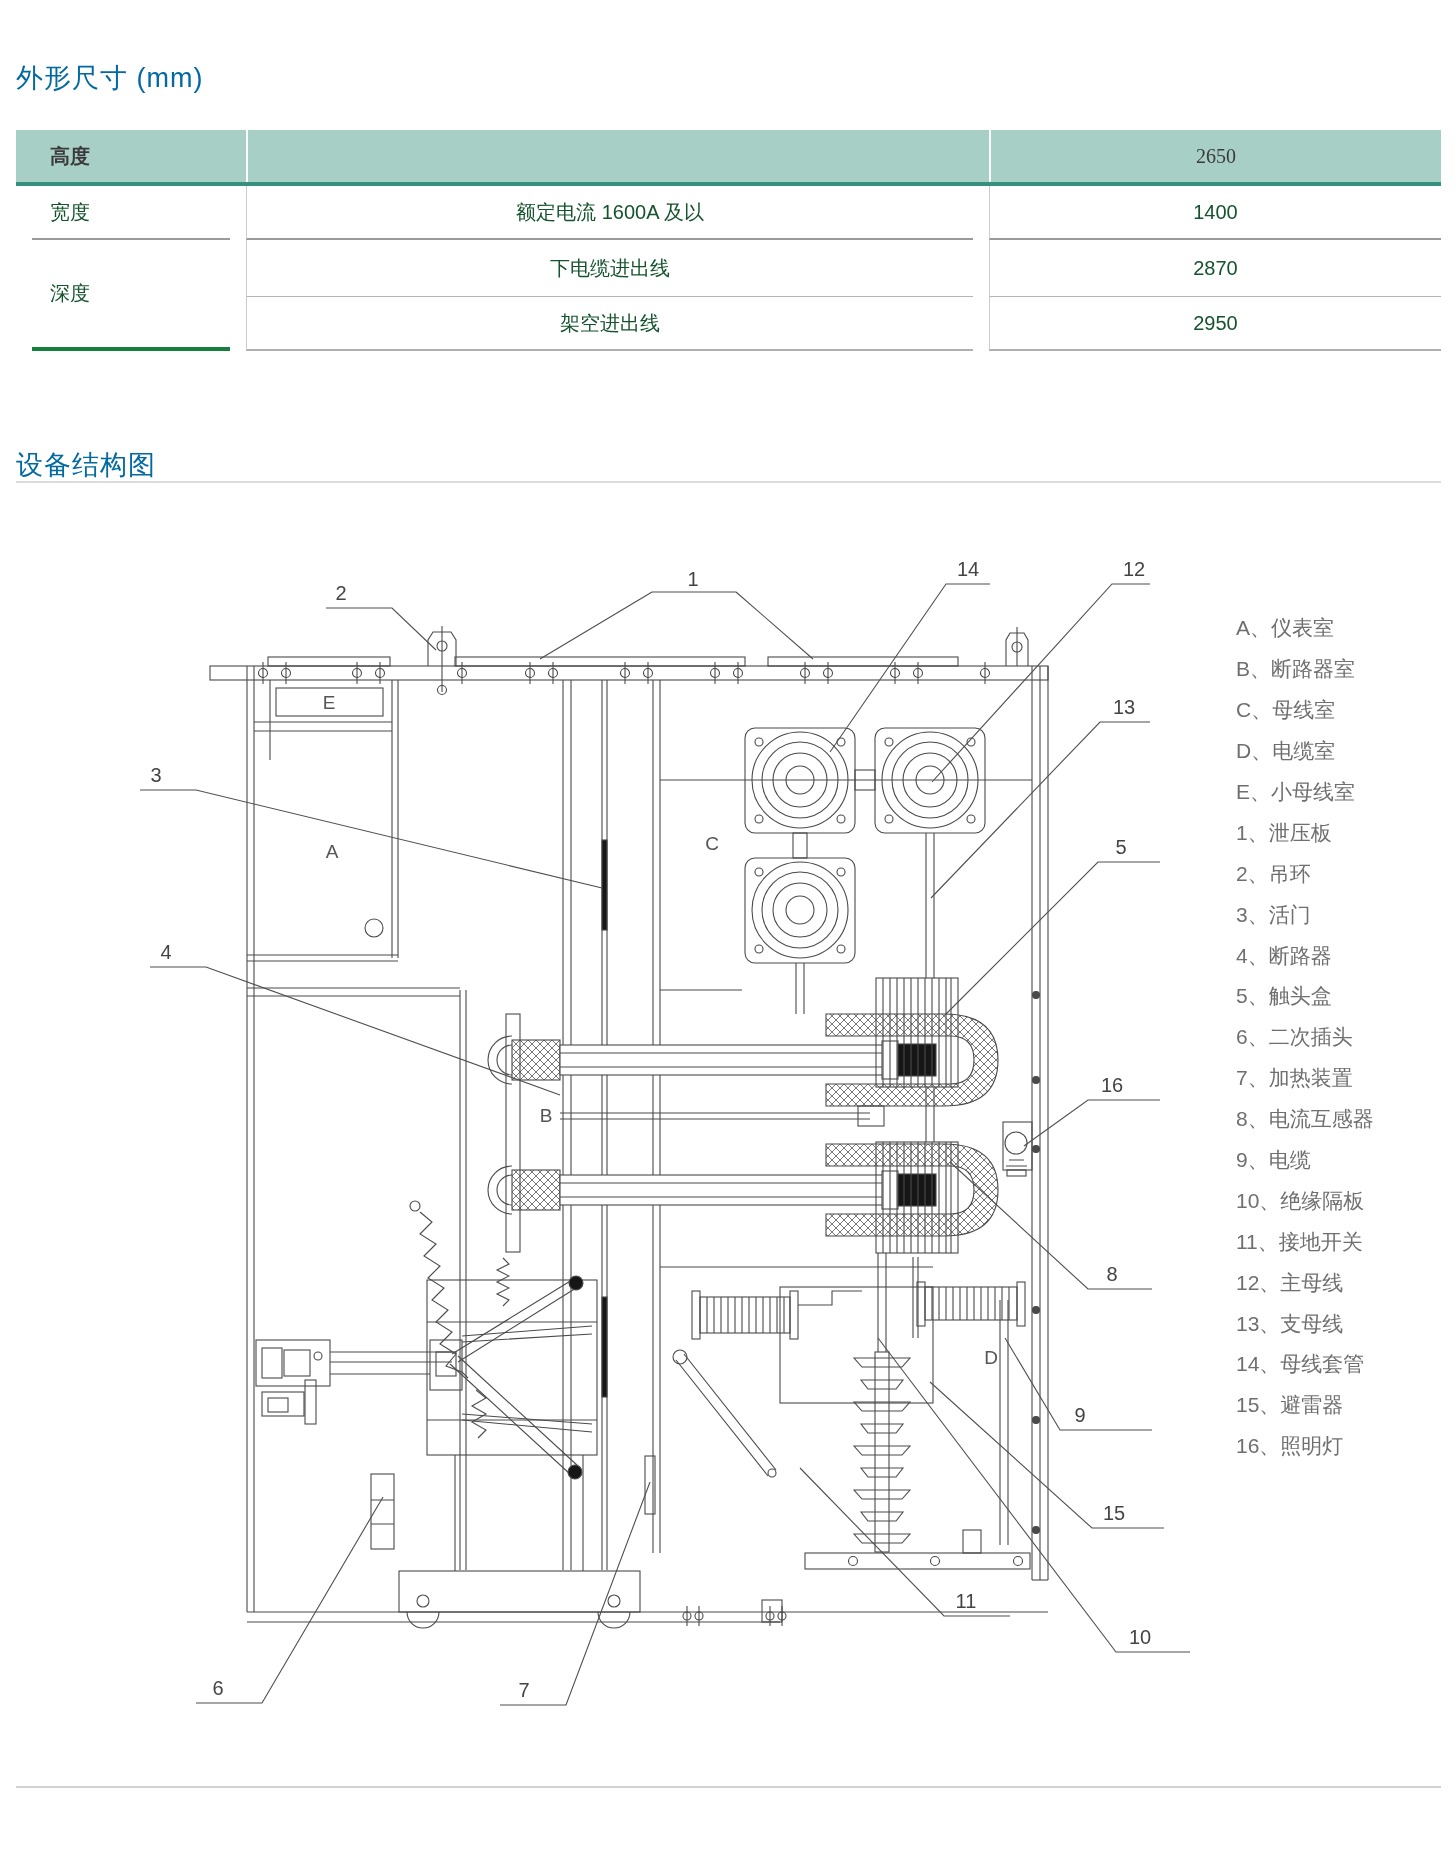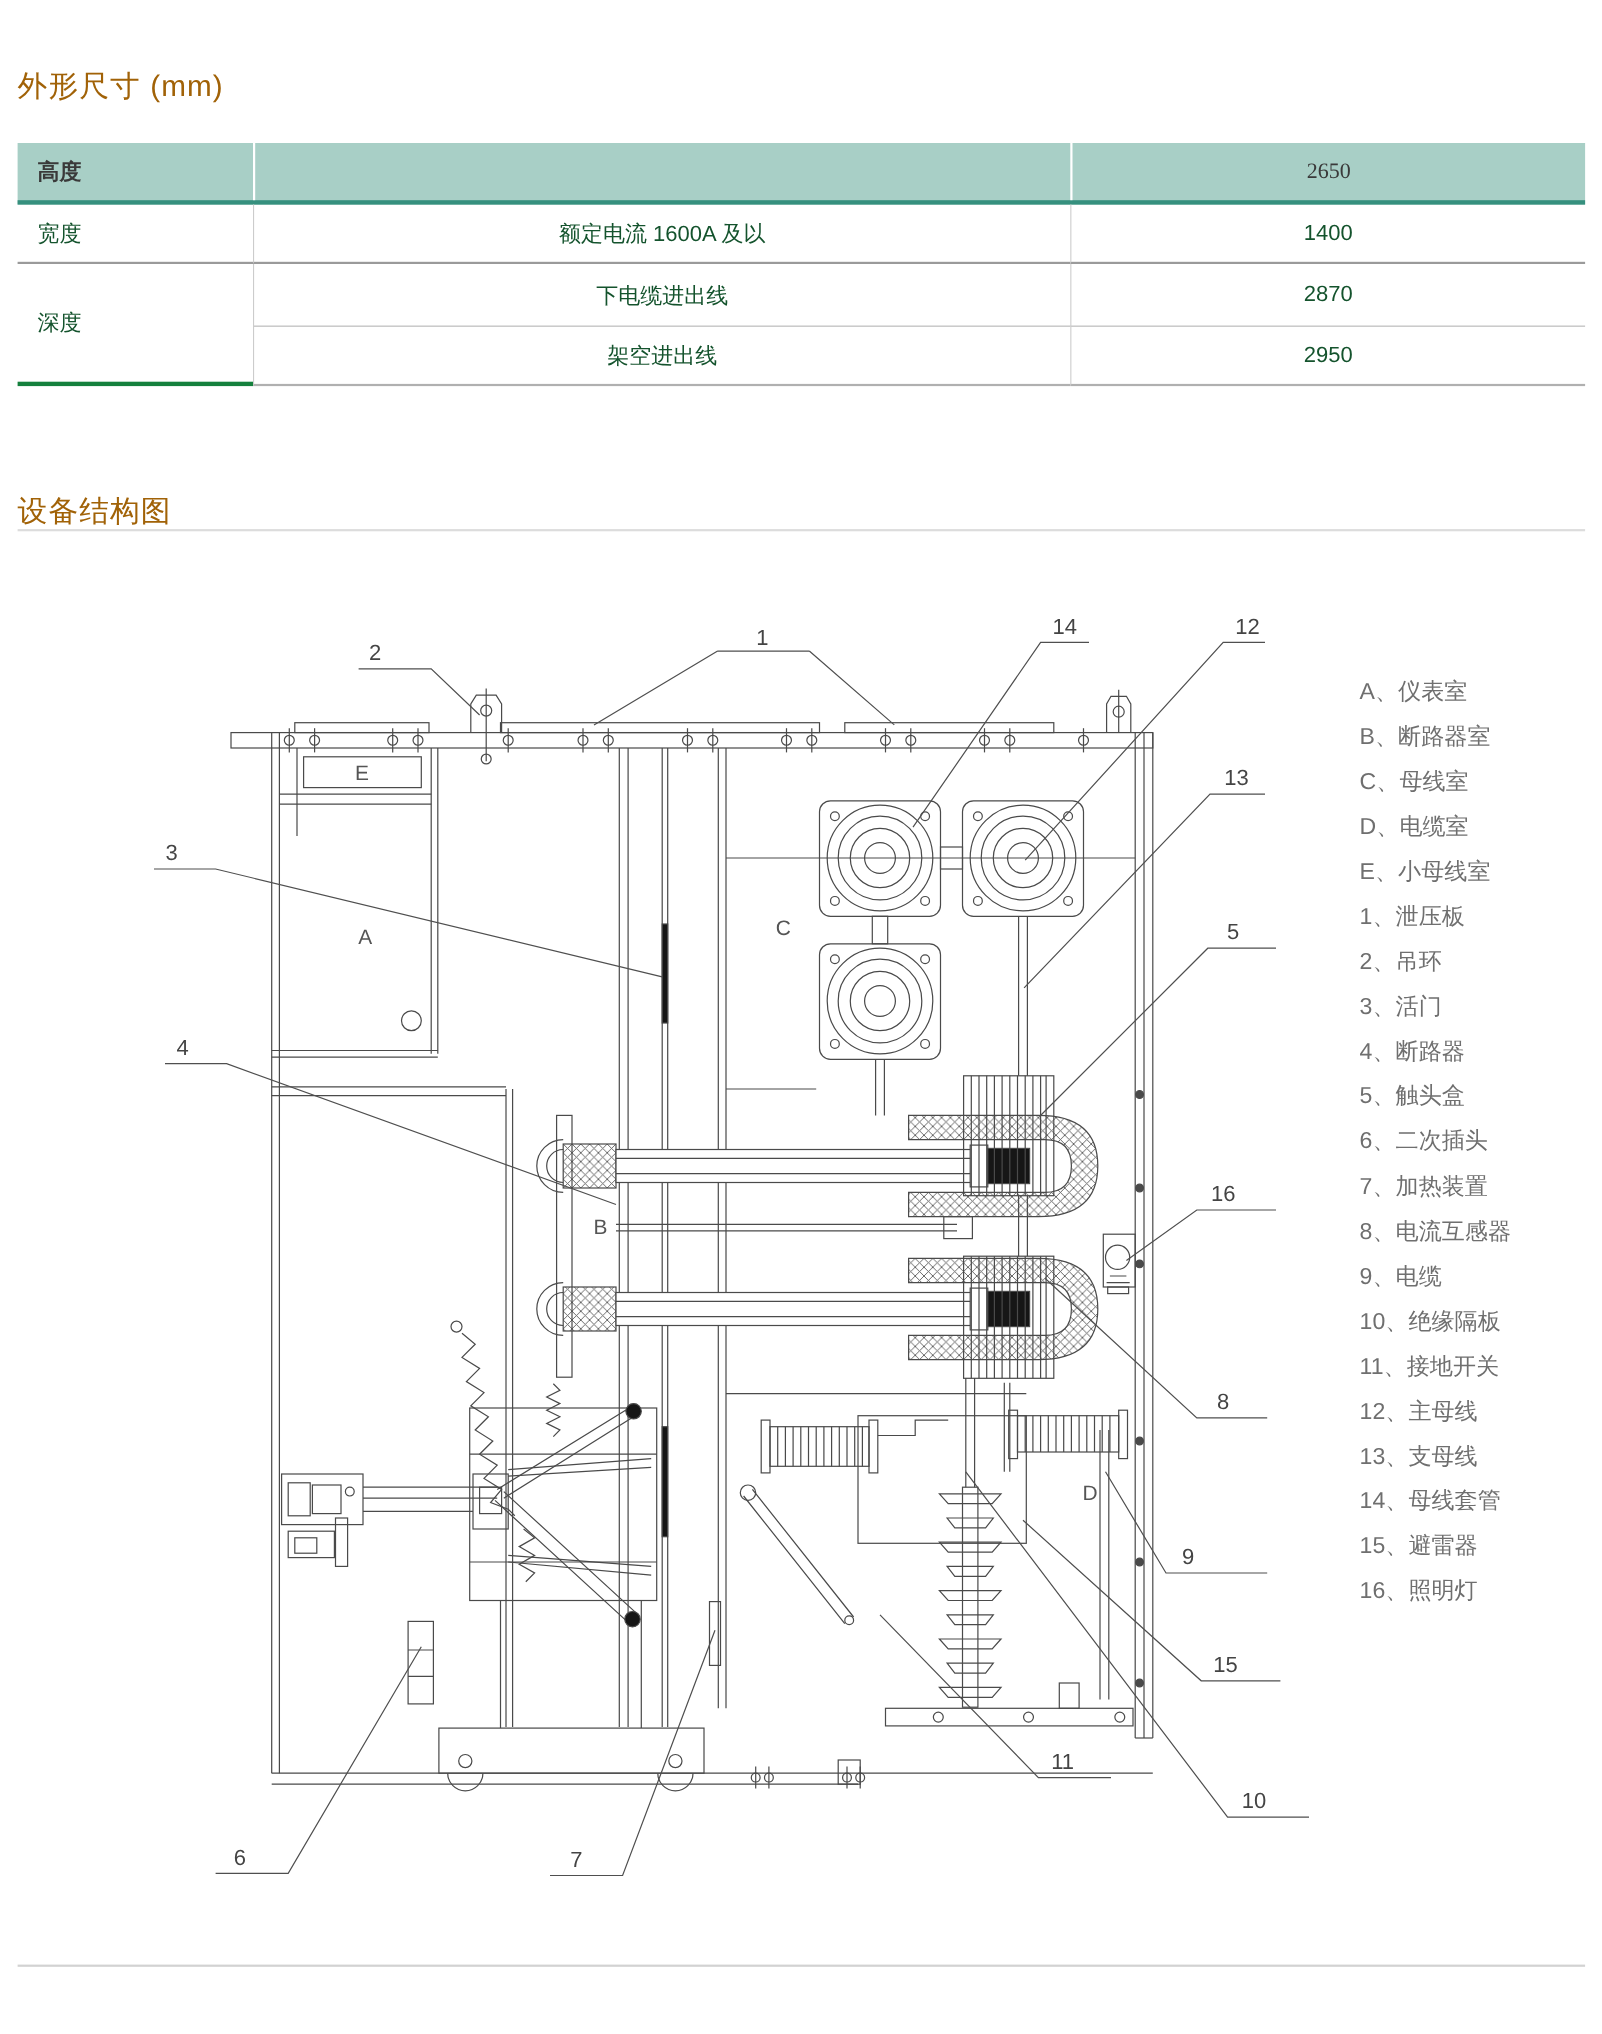--- a/index.html
+++ b/index.html
@@ -2,36 +2,36 @@
 <html><head>
 <meta charset="utf-8">
 <style>
   html,body { margin:0; padding:0; }
   body {
     width:1456px; height:1849px; position:relative; background:#ffffff;
     font-family:"Liberation Sans","DejaVu Sans",sans-serif;
     -webkit-font-smoothing:antialiased;
   }
   .sec-title {
-    position:absolute; left:16px; color:#a16207; font-size:27px; font-weight:500;
+    position:absolute; left:16px; color:#0369a1; font-size:27px; font-weight:500;
     letter-spacing:1px; white-space:nowrap;
   }
   #title-dims { top:60px; }
   #title-structure { top:429px;margin-top:18px; }
 
   
   .dims-table { position:absolute; left:16px; top:130px; width:1425px; }
   .t-head {
     display:grid; grid-template-columns:214px 743px 1fr; height:52px;
     background:#a8cfc6; border-bottom:4px solid #36907e;
   }
   .t-head .cell { display:flex; align-items:center; color:#3a3a3a; font-size:20px; }
   .t-head .cell + .cell { border-left:2px solid #ffffff;font-family:Liberation Serif, serif; }
   .t-body { display:grid; grid-template-columns:214px 743px 1fr; grid-auto-rows:auto; }
-  .cell { box-sizing:border-box; }
+  .cell { box-sizing:border-box;margin-left:16px; }
   .c-label { padding-left:18px; justify-content:flex-start; }
   .c-mid, .c-val { justify-content:center; }
   .t-body .cell {
     display:flex; align-items:center; color:#14532d; font-size:20px;
     border-left:1px solid #cccccc;
   }
   .t-body .cell.first-col { border-left:none; }
   .r1 { height:54px; border-bottom:2px solid #9a9a9a; }
   .r2 { height:57px; border-bottom:1px solid #b5b5b5; }
   .r3 { height:54px; border-bottom:2px solid #b0b0b0; }

